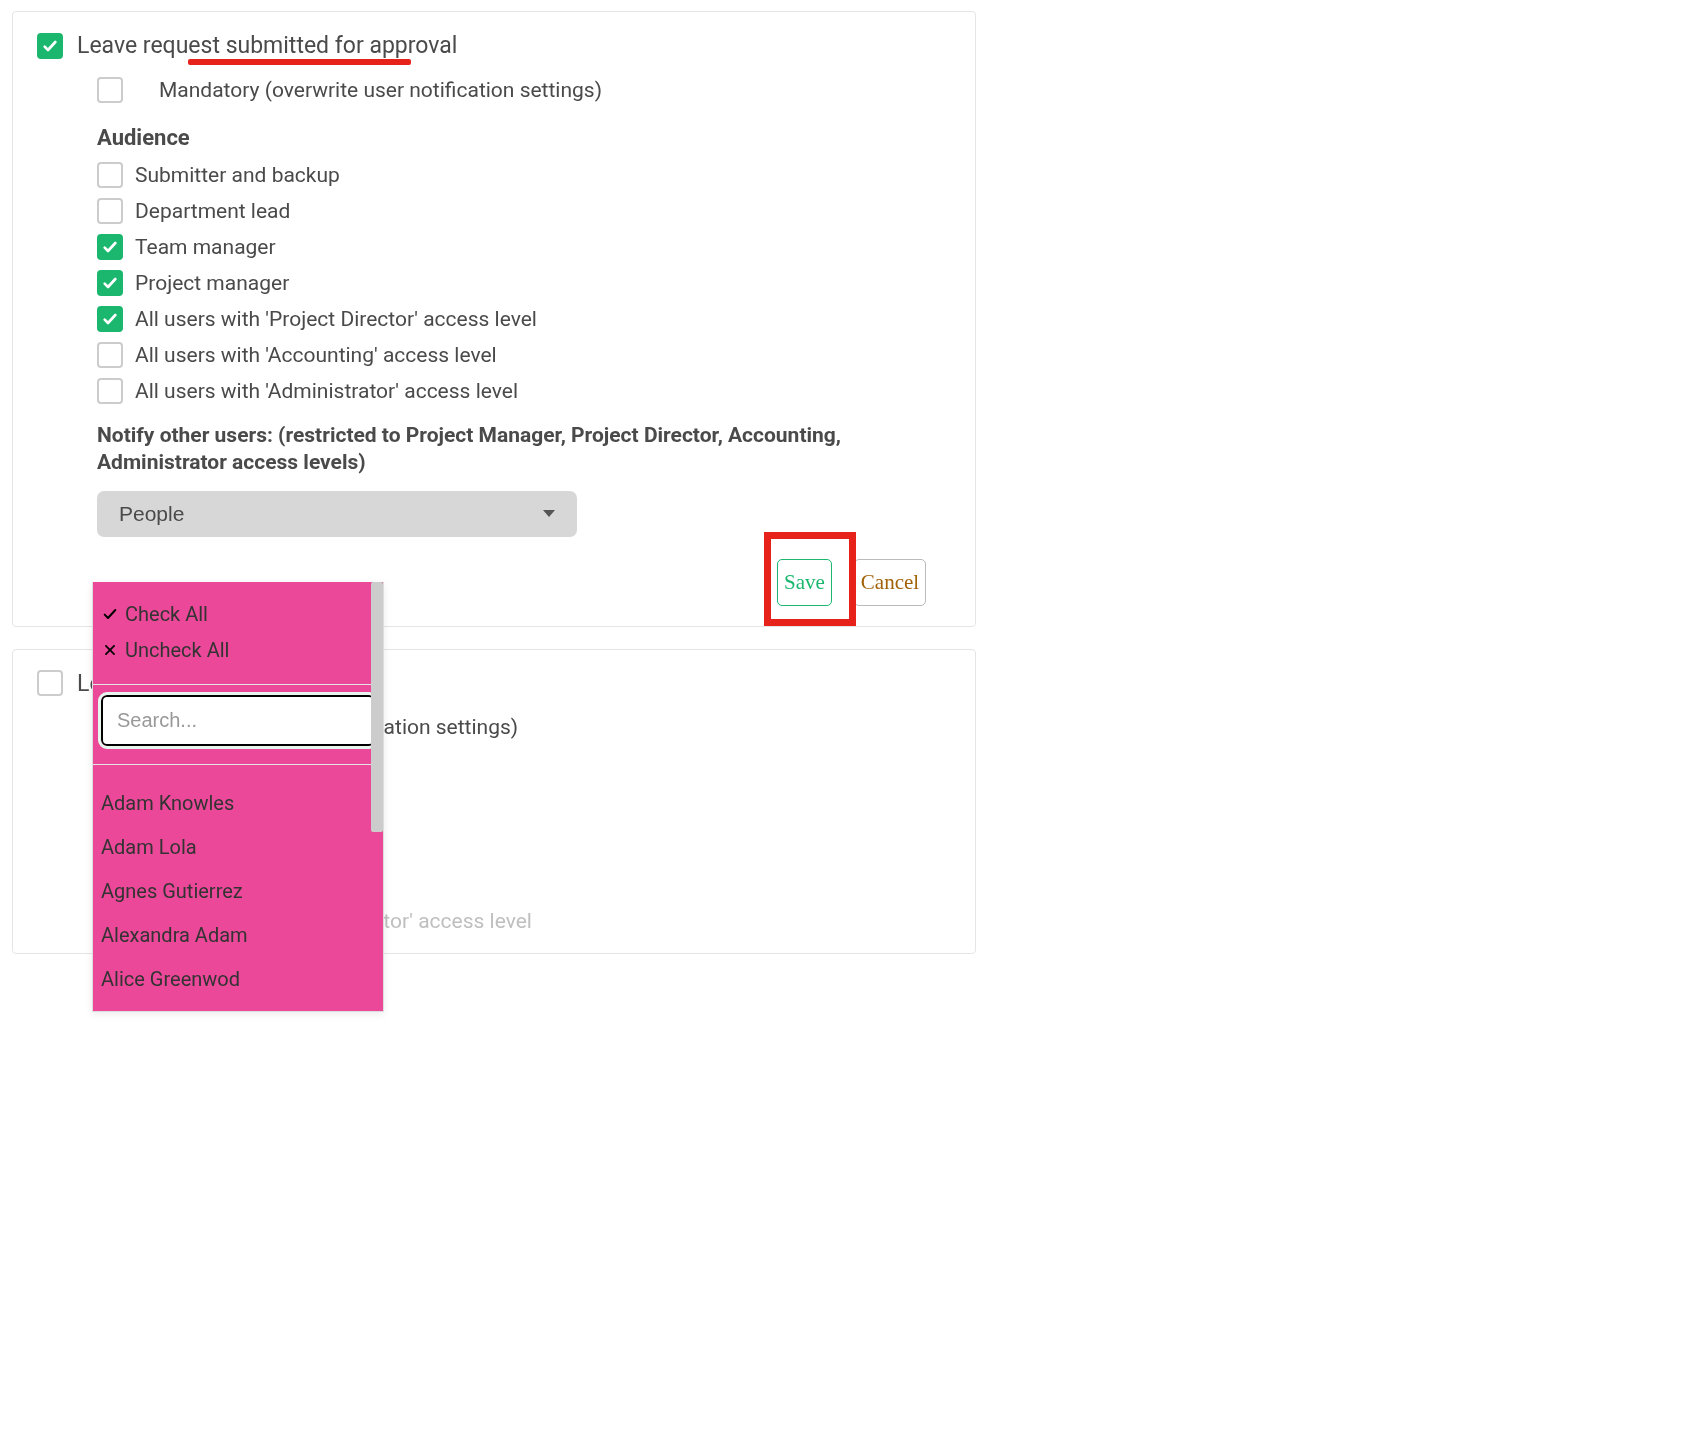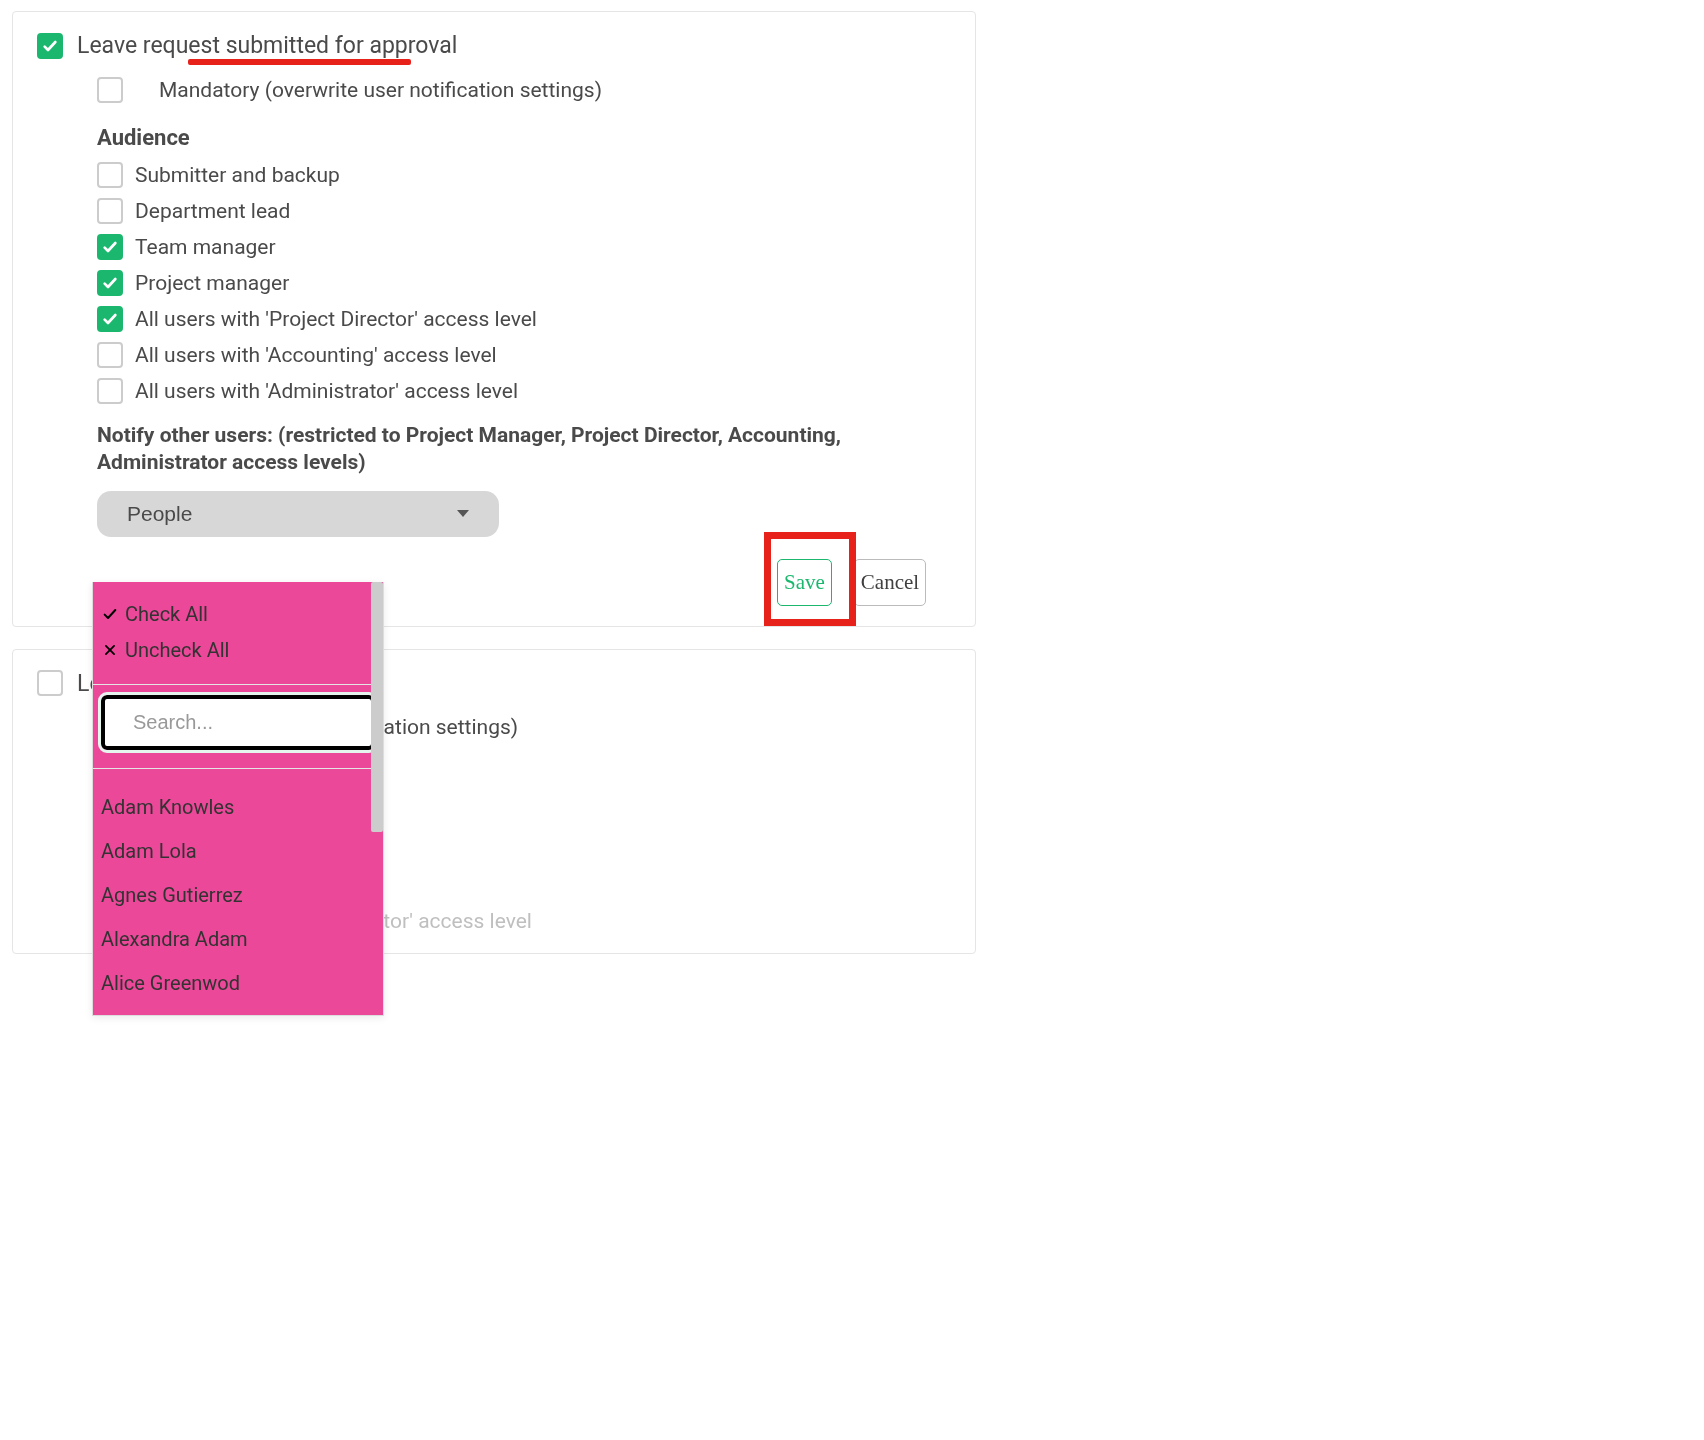--- a/index.html
+++ b/index.html
@@ -85,27 +85,27 @@
     font-weight: 700;
     color: #4a4a4a;
     margin-top: 18px;
     margin-bottom: 14px;
     line-height: 1.3;
     max-width: 770px;
   }
   .dropdown-btn {
     background: #d7d7d7;
     border: none;
-    border-radius: 14px;
-    width: 402px;
+    border-radius: 7px;
+    width: 480px;
     height: 46px;
     display: flex;
     align-items: center;
     justify-content: space-between;
-    padding: 0 30px;
+    padding: 0 22px;
     font-size: 21px;
     color: #4a4a4a;
     cursor: pointer;
   }
   .caret-down {
     width: 0; height: 0;
     border-left: 6px solid transparent;
     border-right: 6px solid transparent;
     border-top: 7px solid #555;
   }
@@ -123,21 +123,21 @@
     background: #fff;
     cursor: pointer;
     font-family: Liberation Serif, serif;
   }
   .btn-save {
     border: 1.5px solid #1bb76e;
     color: #1bb76e;
   }
   .btn-cancel {
     border: 1.5px solid #bbb;
-    color: #404040;
+    color: #a16207;
   }
   .highlight-box {
     position: absolute;
     border: 7px solid #e7221b;
     left: -13px;
     top: -27px;
     width: 92px;
     height: 94px;
     pointer-events: none;
   }
@@ -168,24 +168,24 @@
     gap: 6px;
     font-size: 20px;
     color: #333;
     padding: 6px 0;
     cursor: pointer;
   }
   .dd-action .icon { width: 18px; display:flex; justify-content:center; }
   .dd-divider { height:1px; background:#e5e5e5; margin: 8px 0 10px; }
   .dd-search {
     margin: 0 8px 10px;
-    border: 4px solid #000000;
+    border: 2px solid #000000;
     outline: 3px solid #e6f6ee;
     border-radius: 6px;
-    padding: 12px 28px;
+    padding: 12px 14px;
     font-size: 20px;
     width: calc(100% - 16px);
     color: #888;
   }
   .dd-search::placeholder { color: #999; }
   .dd-list { padding: 6px 0 10px; }
   .dd-item {
     padding: 10px 8px;
     font-size: 20px;
     color: #333;

